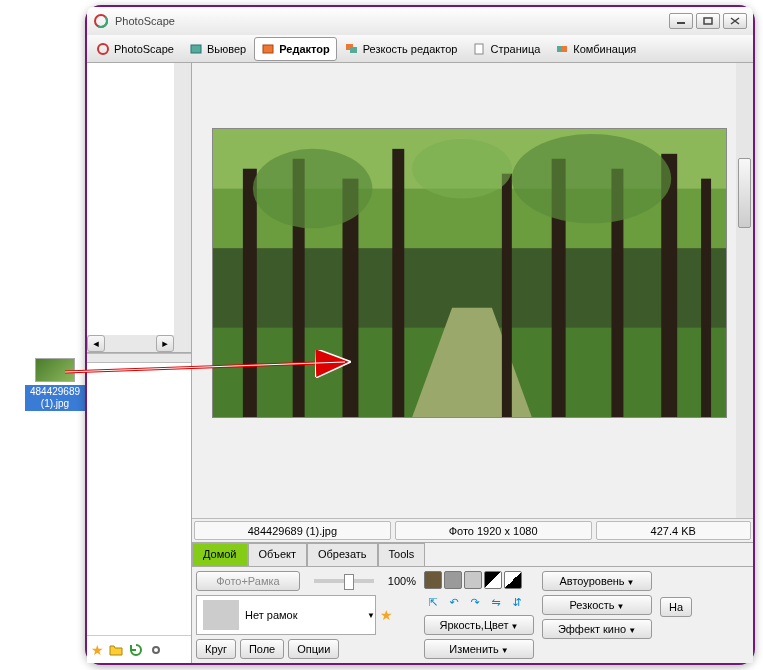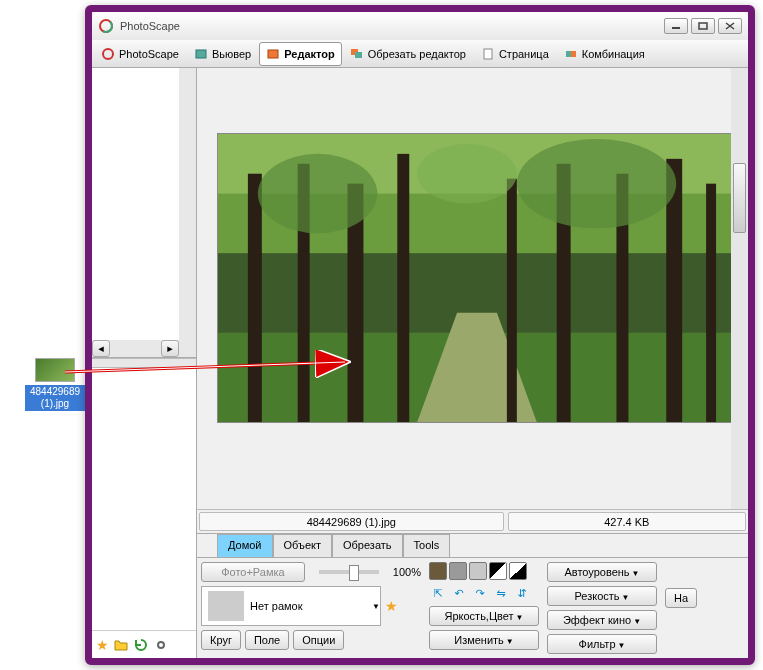--- a/index.html
+++ b/index.html
@@ -4,21 +4,21 @@
 <style>
 * { box-sizing: border-box; margin: 0; padding: 0; font-family: Tahoma, sans-serif; font-size: 11px; }
 body { background: #fff; width: 763px; height: 670px; position: relative; overflow: hidden; }
 
 .desktop-icon { position: absolute; left: 25px; top: 358px; width: 60px; text-align: center; }
 .desktop-icon .thumb { width: 40px; height: 24px; background: linear-gradient(135deg,#4a7c2e,#8db85a); border: 1px solid #aaa; margin: 0 auto 3px; }
 .desktop-icon .label { color: #fff; background: #3a7bd5; padding: 1px 2px; font-size: 10px; line-height: 12px; }
 
 .arrow { position: absolute; left: 60px; top: 350px; width: 300px; height: 30px; pointer-events: none; z-index: 100; }
 
-.window { position: absolute; left: 85px; top: 5px; width: 670px; height: 660px; background: #f0f0f0; border: 7px solid #701a75; border-radius: 6px; box-shadow: 0 2px 8px rgba(0,0,0,.3); }
+.window { position: absolute; left: 85px; top: 5px; width: 670px; height: 660px; background: #f0f0f0; border: 2px solid #701a75; border-radius: 16px; box-shadow: 0 2px 8px rgba(0,0,0,.3); }
 
 .titlebar { height: 28px; background: linear-gradient(#fff,#e8e8e8); border-radius: 6px 6px 0 0; display: flex; align-items: center; padding: 0 6px; }
 .titlebar .app-icon { width: 16px; height: 16px; margin-right: 6px; }
 .titlebar .title { flex: 1; color: #444; }
 .titlebar .win-btn { width: 24px; height: 16px; border: 1px solid #999; background: linear-gradient(#fff,#ddd); border-radius: 2px; margin-left: 3px; display: inline-flex; align-items: center; justify-content: center; cursor: pointer; }
 
 .tabbar { height: 28px; background: linear-gradient(#fafafa,#e0e0e0); border-bottom: 1px solid #aaa; display: flex; align-items: center; padding: 0 2px; overflow: hidden; }
 .tabbar .tab { display: flex; align-items: center; padding: 4px 6px; border: 1px solid transparent; border-radius: 3px; cursor: pointer; white-space: nowrap; margin-right: 1px; }
 .tabbar .tab.active { background: #fff; border-color: #999; font-weight: bold; }
 .tabbar .tab .icon { width: 14px; height: 14px; margin-right: 4px; }
@@ -40,21 +40,21 @@
 .image-canvas { position: absolute; left: 20px; top: 65px; width: 515px; height: 290px; background: #333; border: 1px solid #888; }
 .vscrollbar { position: absolute; right: 0; top: 0; bottom: 0; width: 17px; background: #e6e6e6; }
 .vscrollbar .grip { position: absolute; left: 2px; width: 13px; top: 95px; height: 70px; background: linear-gradient(#f8f8f8,#ccc); border: 1px solid #999; border-radius: 2px; }
 
 .info-bar { height: 24px; background: #f0f0f0; border-top: 1px solid #bbb; display: flex; }
 .info-cell { border: 1px solid #bbb; border-radius: 2px; margin: 2px; display: flex; align-items: center; justify-content: center; padding: 0 8px; background: #f8f8f8; }
 
 .panel { border-top: 1px solid #aaa; background: #f0f0f0; }
 .subtabs { height: 24px; display: flex; border-bottom: 1px solid #aaa; }
 .subtab { padding: 4px 10px; border: 1px solid #aaa; border-bottom: none; background: #e8e8e8; cursor: pointer; }
-.subtab.active { background: #7dd3fc; margin-left: 20px; }
+.subtab.active { background: #84cc16; }
 .controls { padding: 4px; display: flex; gap: 8px; }
 .col { display: flex; flex-direction: column; gap: 4px; }
 .btn { background: linear-gradient(#fdfdfd,#e0e0e0); border: 1px solid #999; border-radius: 3px; padding: 3px 8px; cursor: pointer; text-align: center; white-space: nowrap; }
 .btn.wide { min-width: 90px; }
 .swatch-row { display: flex; gap: 2px; }
 .swatch { width: 18px; height: 18px; border: 1px solid #777; border-radius: 2px; }
 .icon-row { display: flex; gap: 3px; align-items: center; }
 .tool-icon { width: 18px; height: 18px; display: flex; align-items: center; justify-content: center; border: 1px solid transparent; border-radius: 2px; cursor: pointer; }
 .frame-sel { display: flex; align-items: center; border: 1px solid #aaa; background: #fff; height: 40px; width: 180px; justify-content: center; }
 .frame-sel .preview { width: 36px; height: 30px; background: #ccc; margin: 0 6px; }
@@ -122,21 +122,21 @@
         <svg class="icon" viewBox="0 0 14 14">
           <rect x="2" y="3" width="10" height="8" fill="#e73" stroke="#a41"></rect>
         </svg>
         <span>Редактор</span>
       </div>
     <div class="tab">
         <svg class="icon" viewBox="0 0 14 14">
           <rect x="1" y="2" width="7" height="6" fill="#e73"></rect>
           <rect x="5" y="5" width="7" height="6" fill="#5a9"></rect>
         </svg>
-        <span>Обрезать редактор</span>
+        <span>Резкость редактор</span>
       </div>
     <div class="tab">
         <svg class="icon" viewBox="0 0 14 14">
           <rect x="3" y="2" width="8" height="10" fill="#fff" stroke="#888"></rect>
         </svg>
         <span>Страница</span>
       </div>
     <div class="tab">
         <svg class="icon" viewBox="0 0 14 14">
           <rect x="2" y="4" width="5" height="6" fill="#5a9"></rect>
@@ -195,20 +195,21 @@
           <ellipse cx="380" cy="50" rx="80" ry="45" fill="#5a8c3a" opacity="0.7"></ellipse>
           <ellipse cx="250" cy="40" rx="50" ry="30" fill="#7aad4e" opacity="0.6"></ellipse>
         </svg>
         <div class="vscrollbar">
           <div class="grip"></div>
         </div>
       </div>
 
       <div class="info-bar">
         <div class="info-cell" style="flex:1.3">484429689 (1).jpg</div>
+        <div class="info-cell" style="flex:1.3">Фото 1920 x 1080</div>
         <div class="info-cell" style="flex:1">427.4 KB</div>
       </div>
 
       <div class="panel">
         <div class="subtabs">
           <div class="subtab active">Домой</div>
           <div class="subtab">Объект</div>
           <div class="subtab">Обрезать</div>
           <div class="subtab">Tools</div>
         </div>
@@ -251,21 +252,20 @@
               <span class="tool-icon" style="color:#08c">⇵</span>
             </div>
             <div class="btn"><span>Яркость,Цвет</span><span class="drop-arrow">▼</span></div>
             <div class="btn"><span>Изменить</span><span class="drop-arrow">▼</span></div>
           </div>
 
           <div class="col" style="width:110px">
             <div class="btn wide"><span>Автоуровень</span><span class="drop-arrow">▼</span></div>
             <div class="btn wide"><span>Резкость</span><span class="drop-arrow">▼</span></div>
             <div class="btn wide"><span>Эффект кино</span><span class="drop-arrow">▼</span></div>
-            <div class="btn wide"><span>Фильтр</span><span class="drop-arrow">▼</span></div>
           </div>
 
           <div class="col">
             <div style="height:22px"></div>
             <div class="btn">На</div>
           </div>
         </div>
       </div>
     </div>
   </div>

